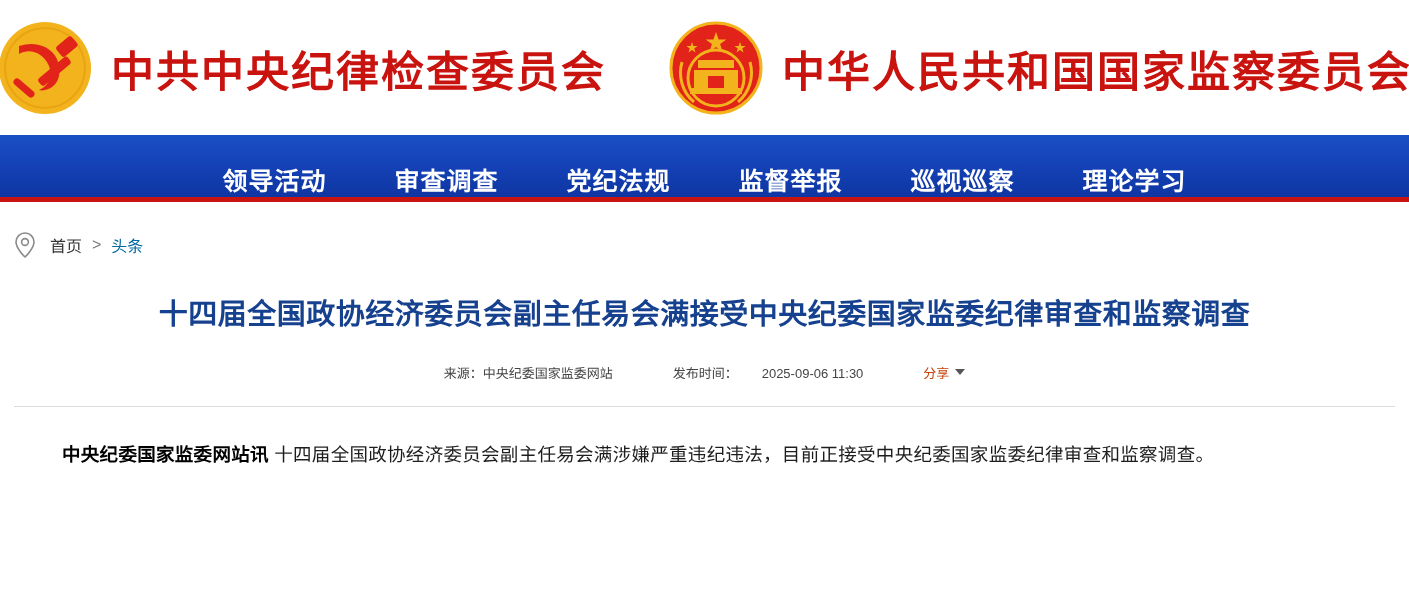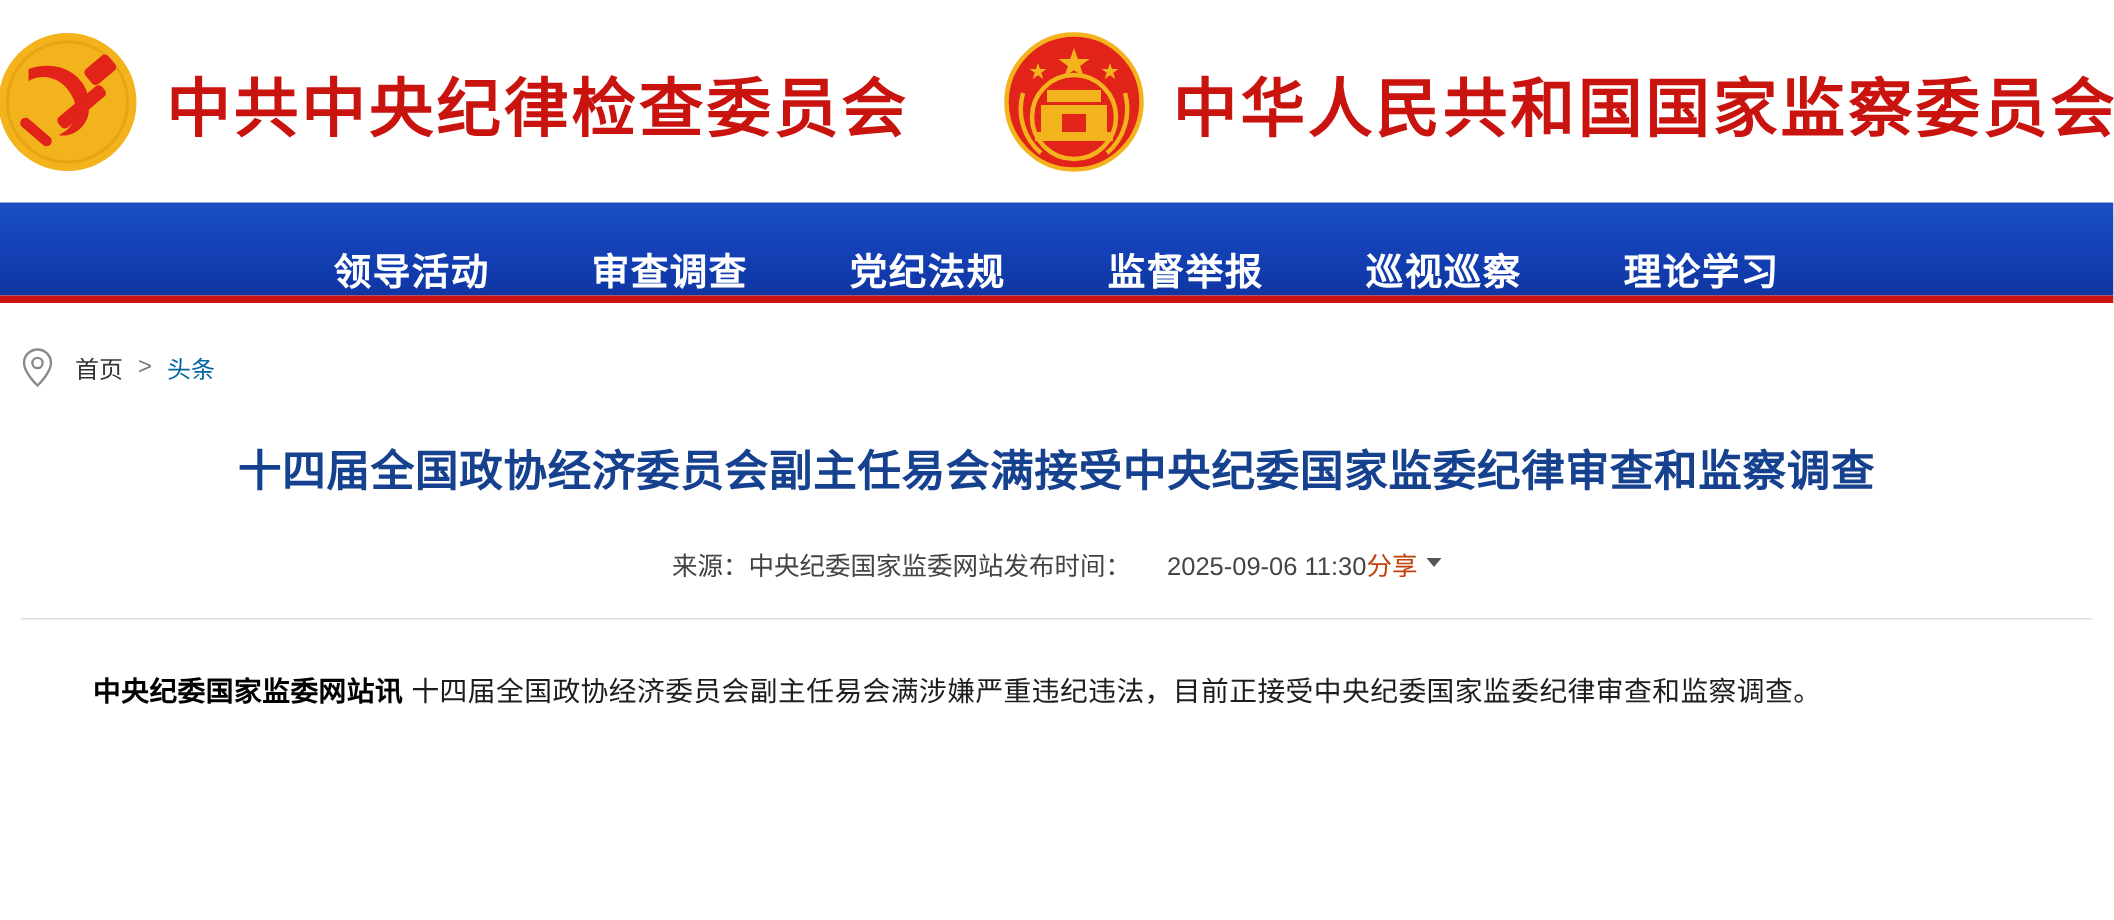--- a/index.html
+++ b/index.html
@@ -97,21 +97,22 @@
     color: #16418f;
     line-height: 1.4;
     letter-spacing: 0.5px;
   }
 
   .meta-row {
     margin-top: 28px;
     display: flex;
     align-items: center;
     justify-content: center;
-    font-size: 17px;
+    gap: 60px;
+    font-size: 13px;
     color: #444;
   }
   .meta-item { white-space: nowrap; }
   .meta-date-label { margin-right: 24px; }
   .share {
     display: inline-flex;
     align-items: center;
     gap: 6px;
     cursor: pointer;
     color: #c2410c;

